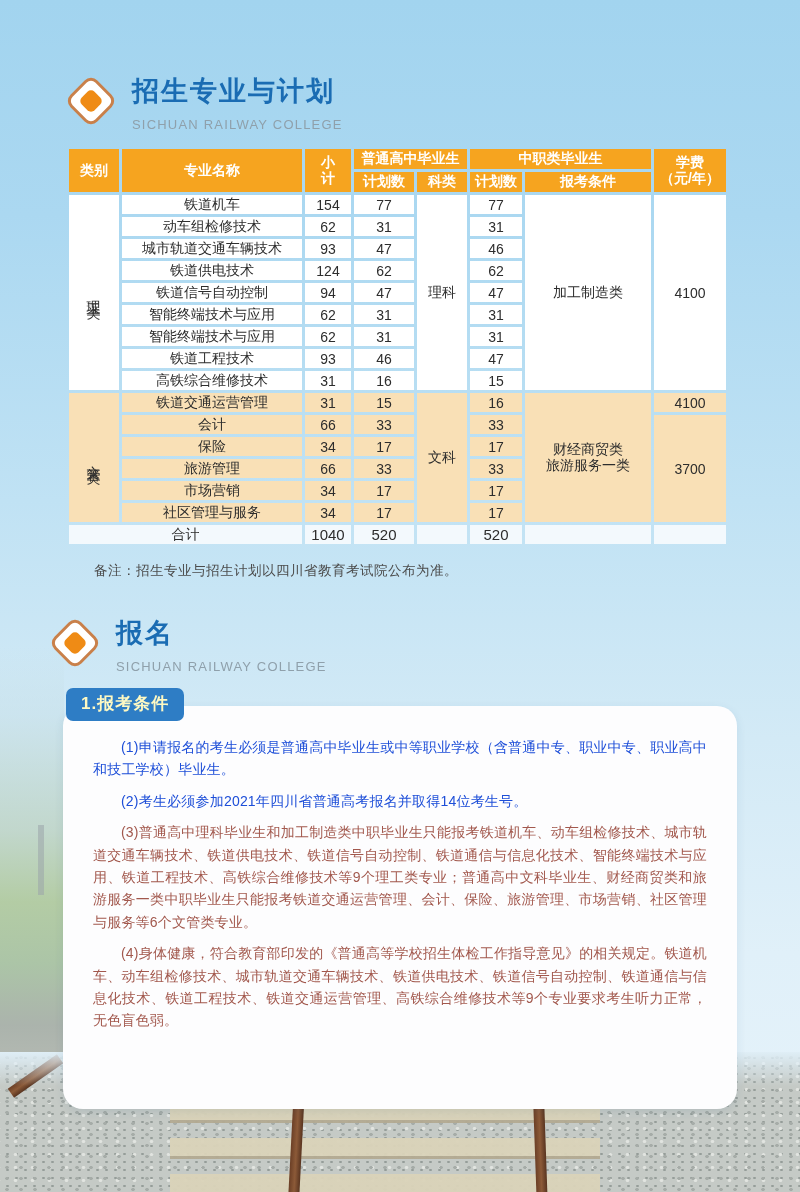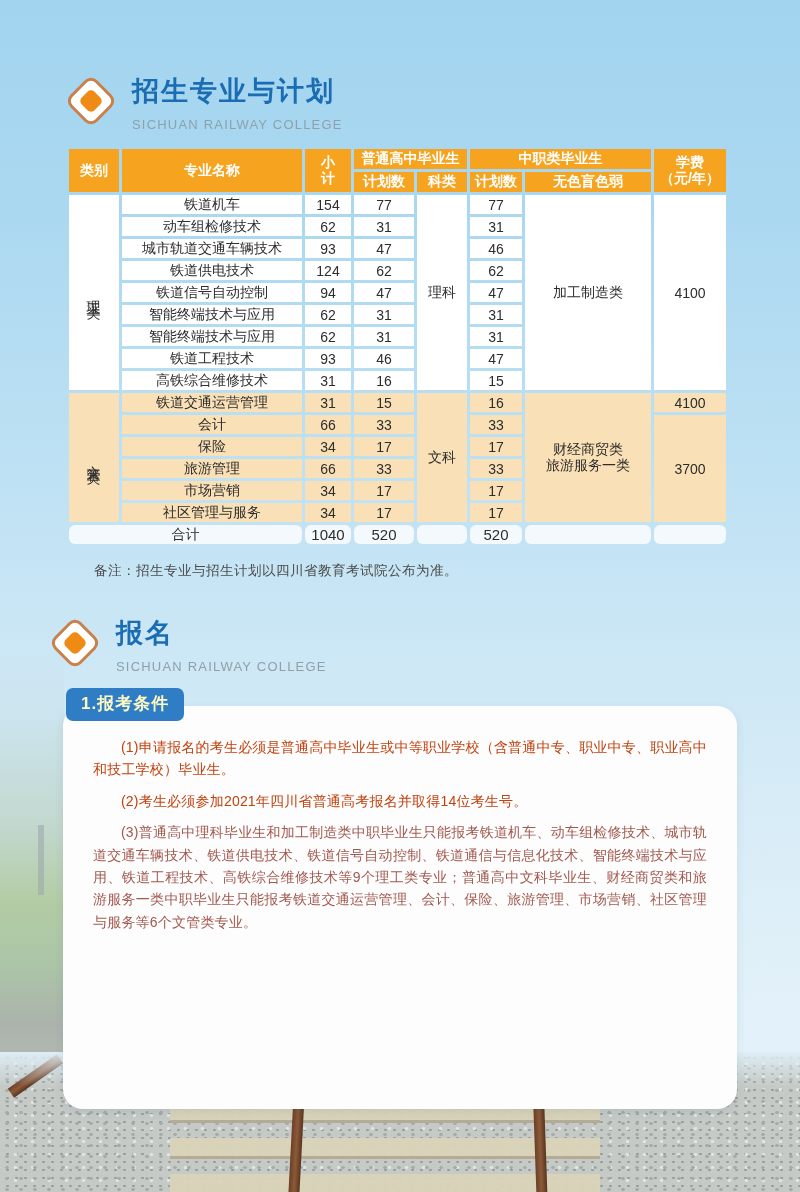--- a/index.html
+++ b/index.html
@@ -66,37 +66,37 @@
     height:20px; padding:0 2px; text-align:center; }
   table.plan td { background:#fff; color:#2d2d2d; text-align:center; height:19px;
     padding:0; font-size:14px; }
   td.name { text-align:left; padding-left:12px; font-size:13.5px; }
   td.num { font-size:15px; }
   td.fee { font-size:15px; }
   .pre { white-space:pre-line; line-height:1.12; }
   .vcell span { writing-mode:vertical-rl; text-orientation:upright; letter-spacing:3px;
     font-size:14px; display:inline-block; }
   tr.lib td { background:#f9e0b6; }
-  tr.total td { background:#f3f9fd; font-size:15px;border-radius:6px; }
+  tr.total td { background:#f3f9fd; font-size:15px; }
   tr.total td.lab { font-size:14px; }
 
   .note { position:absolute; left:94px; top:562px; z-index:1;
     color:#4b4b4b; font-size:13.5px; letter-spacing:.5px; }
 
   
   .badge { position:absolute; left:66px; top:688px; z-index:3;
     background:#2e7dc5; color:#fef9c3; font-size:17px; font-weight:bold;
     padding:4px 15px 6px; border-radius:7px; letter-spacing:1px;
     box-shadow:0 1px 0 rgba(255,255,255,.6); }
   .panel { position:absolute; left:63px; top:706px; width:674px; height:403px; z-index:2;
     background:#fdfdfe; border-radius:20px; box-shadow:0 3px 10px rgba(30,80,120,.10); }
   .panel-inner { padding:30px 30px 0 30px; }
   .panel-inner p { margin:0 0 9px; font-size:14px; line-height:1.6;
     text-indent:2em; text-align:justify; letter-spacing:.2px; }
-  .tone-gray { color:#c2410c; }
+  .tone-gray { color:#1d4ed8; }
   .tone-red { color:#a2584d; }
 </style>
 </head>
 <body>
 
 <div class="photo-left">
   <div class="post"></div>
   <div class="rail-diag"></div>
 </div>
 <div class="photo-bottom">
@@ -139,21 +139,21 @@
 计</th>
     <th colspan="2">普通高中毕业生</th>
     <th colspan="2">中职类毕业生</th>
     <th rowspan="2" class="pre">学费
 （元/年）</th>
   </tr>
   <tr>
     <th>计划数</th>
     <th>科类</th>
     <th>计划数</th>
-    <th>无色盲色弱</th>
+    <th>报考条件</th>
   </tr>
 
   <tr>
     <td rowspan="9" class="vcell"><span>理工类</span></td>
     <td class="name">铁道机车</td>
     <td class="num">154</td>
     <td class="num">77</td>
     <td rowspan="9">理科</td>
     <td class="num">77</td>
     <td rowspan="9">加工制造类</td>
@@ -276,14 +276,15 @@
     <div class="t2">SICHUAN RAILWAY COLLEGE</div>
   </div>
 </div>
 
 <div class="badge">1.报考条件</div>
 <div class="panel">
   <div class="panel-inner">
     <p class="tone-gray">(1)申请报名的考生必须是普通高中毕业生或中等职业学校（含普通中专、职业中专、职业高中和技工学校）毕业生。</p>
     <p class="tone-gray">(2)考生必须参加2021年四川省普通高考报名并取得14位考生号。</p>
     <p class="tone-red">(3)普通高中理科毕业生和加工制造类中职毕业生只能报考铁道机车、动车组检修技术、城市轨道交通车辆技术、铁道供电技术、铁道信号自动控制、铁道通信与信息化技术、智能终端技术与应用、铁道工程技术、高铁综合维修技术等9个理工类专业；普通高中文科毕业生、财经商贸类和旅游服务一类中职毕业生只能报考铁道交通运营管理、会计、保险、旅游管理、市场营销、社区管理与服务等6个文管类专业。</p>
+    <p class="tone-red">(4)身体健康，符合教育部印发的《普通高等学校招生体检工作指导意见》的相关规定。铁道机车、动车组检修技术、城市轨道交通车辆技术、铁道供电技术、铁道信号自动控制、铁道通信与信息化技术、铁道工程技术、铁道交通运营管理、高铁综合维修技术等9个专业要求考生听力正常，无色盲色弱。</p>
   </div>
 </div>
 
 </body></html>

